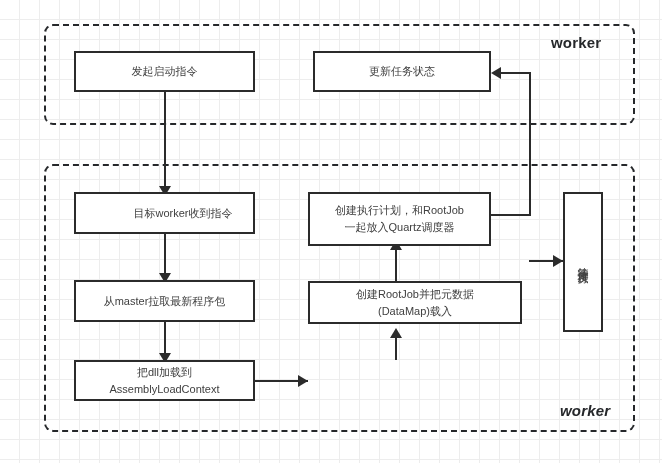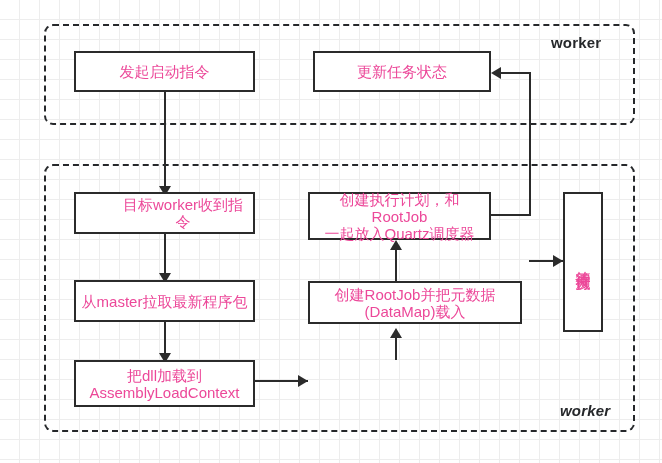--- a/index.html
+++ b/index.html
@@ -35,22 +35,22 @@
     font-size: 15px;
     color: #26282b;
     letter-spacing: 0.2px;
     white-space: nowrap;
   }
   .node {
     position: absolute;
     box-sizing: border-box;
     border: 2px solid #2b2b2b;
     background: #ffffff;
-    color: #ec4899;
-    font-size: 15px;
+    color: #404040;
+    font-size: 11px;
     line-height: 17px;
     display: flex;
     align-items: center;
     justify-content: center;
     text-align: center;
     white-space: pre-line;
     padding: 2px 4px;
   }
   .node.vertical {
     writing-mode: vertical-rl;
@@ -131,25 +131,25 @@
   <div class="arrow left" style="left:491px; top:67px;"></div>
 
   <div class="node" style="left:74px; top:51px; width:181px; height:41px;">发起启动指令</div>
 
   <div class="node" style="left:313px; top:51px; width:178px; height:41px;">更新任务状态</div>
 
   <div class="node" style="left:74px; top:192px; width:181px; height:42px;padding-left:41px;">目标worker收到指令</div>
 
   <div class="node" style="left:74px; top:280px; width:181px; height:42px;">从master拉取最新程序包</div>
 
-  <div class="node" style="left:74px; top:360px; width:181px; height:47px;">把dll加载到
+  <div class="node" style="left:74px; top:360px; width:181px; height:41px;">把dll加载到
 AssemblyLoadContext</div>
 
 
   <div class="node" style="left:308px; top:281px; width:214px; height:43px;">创建RootJob并把元数据
 (DataMap)载入</div>
 
-  <div class="node" style="left:308px; top:192px; width:183px; height:48px;">创建执行计划，和RootJob
+  <div class="node" style="left:308px; top:192px; width:183px; height:54px;">创建执行计划，和RootJob
 一起放入Quartz调度器</div>
 
   <div class="node vertical" style="left:563px; top:192px; width:40px; height:140px;">等待调度执行</div>
 
 </div>
 
 </body></html>

